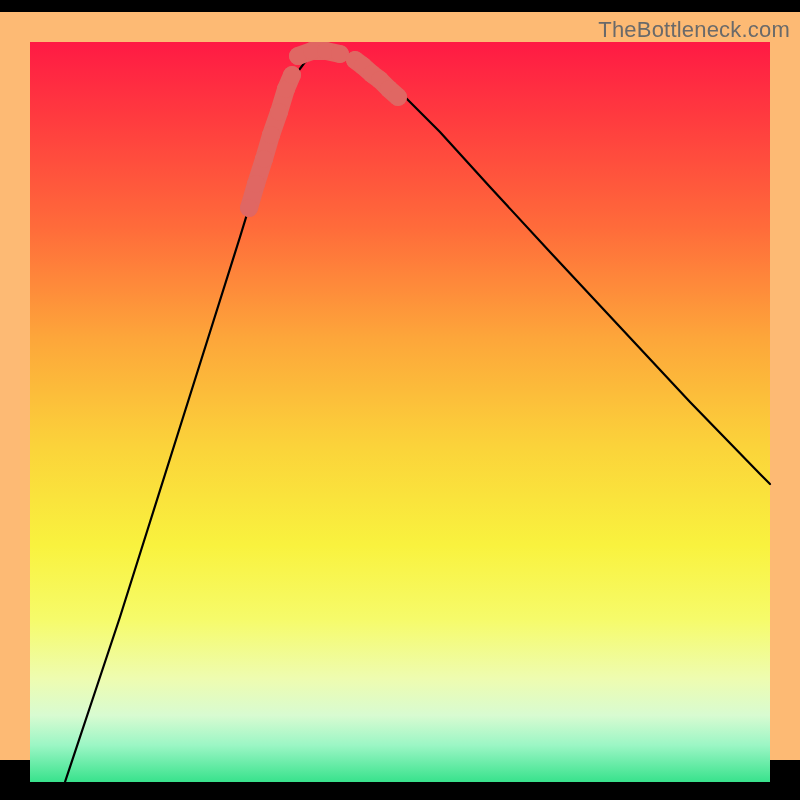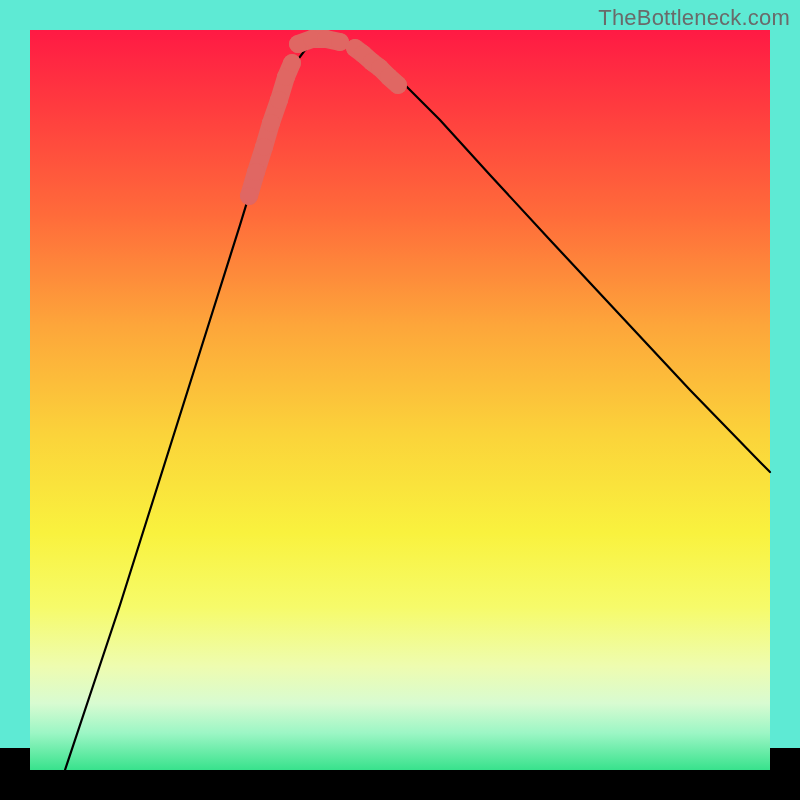--- a/index.html
+++ b/index.html
@@ -6,24 +6,24 @@
     margin: 0;
     padding: 0;
     width: 800px;
     height: 800px;
     overflow: hidden;
     background: #000;
     font-family: Arial, Helvetica, sans-serif;
   }
   .frame {
     position: absolute;
-    left: 0; top: 0;
+    left: 0; top: 12px;
     width: 800px;
     height: 748px;
-    background: #5eead4;
+    background: #fdba74;
   }
   .plot-area {
     position: absolute;
     left: 30px;
     top: 30px;
     width: 740px;
     height: 740px;
     
     background: linear-gradient(to bottom,
       #ff1a44 0%,

